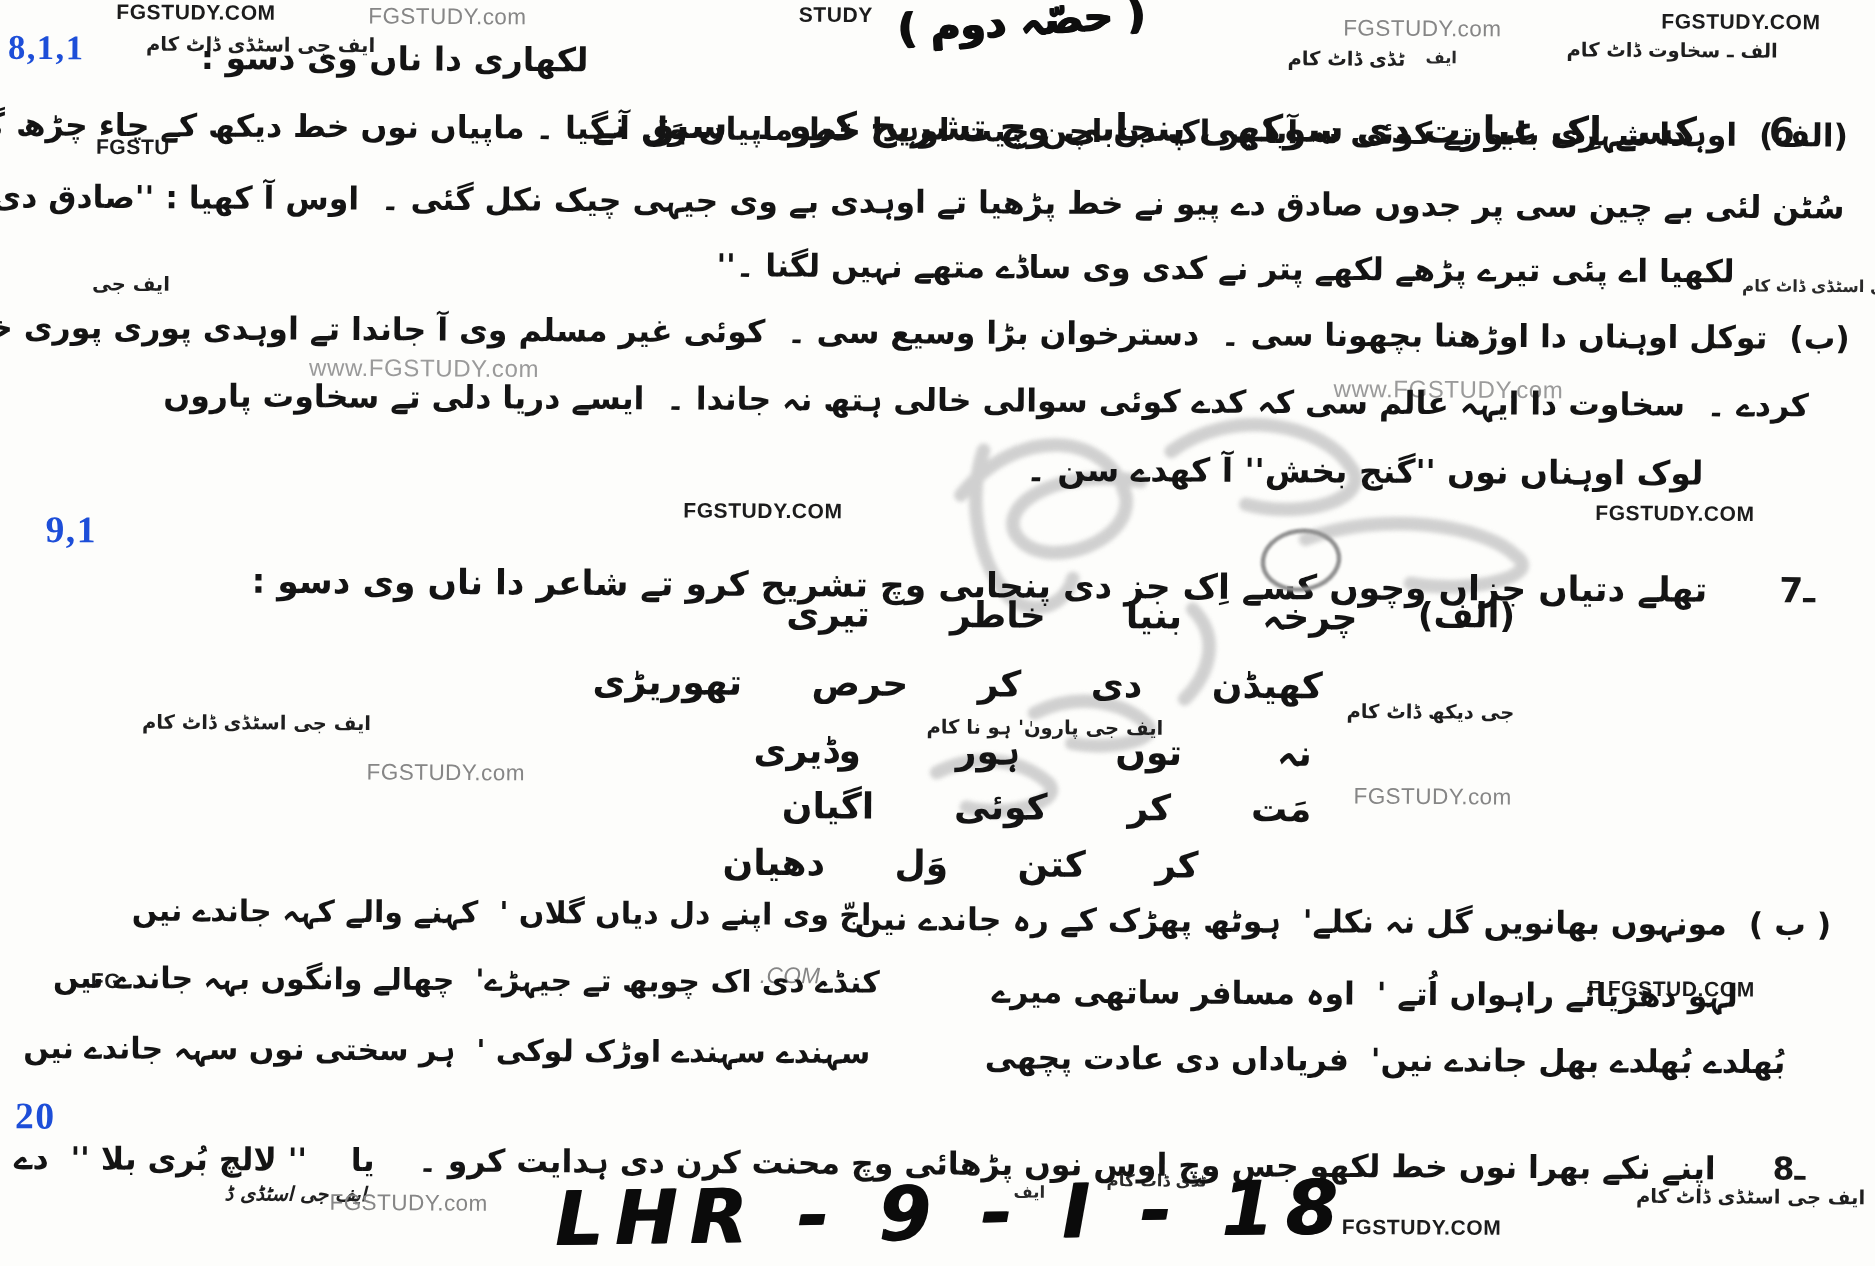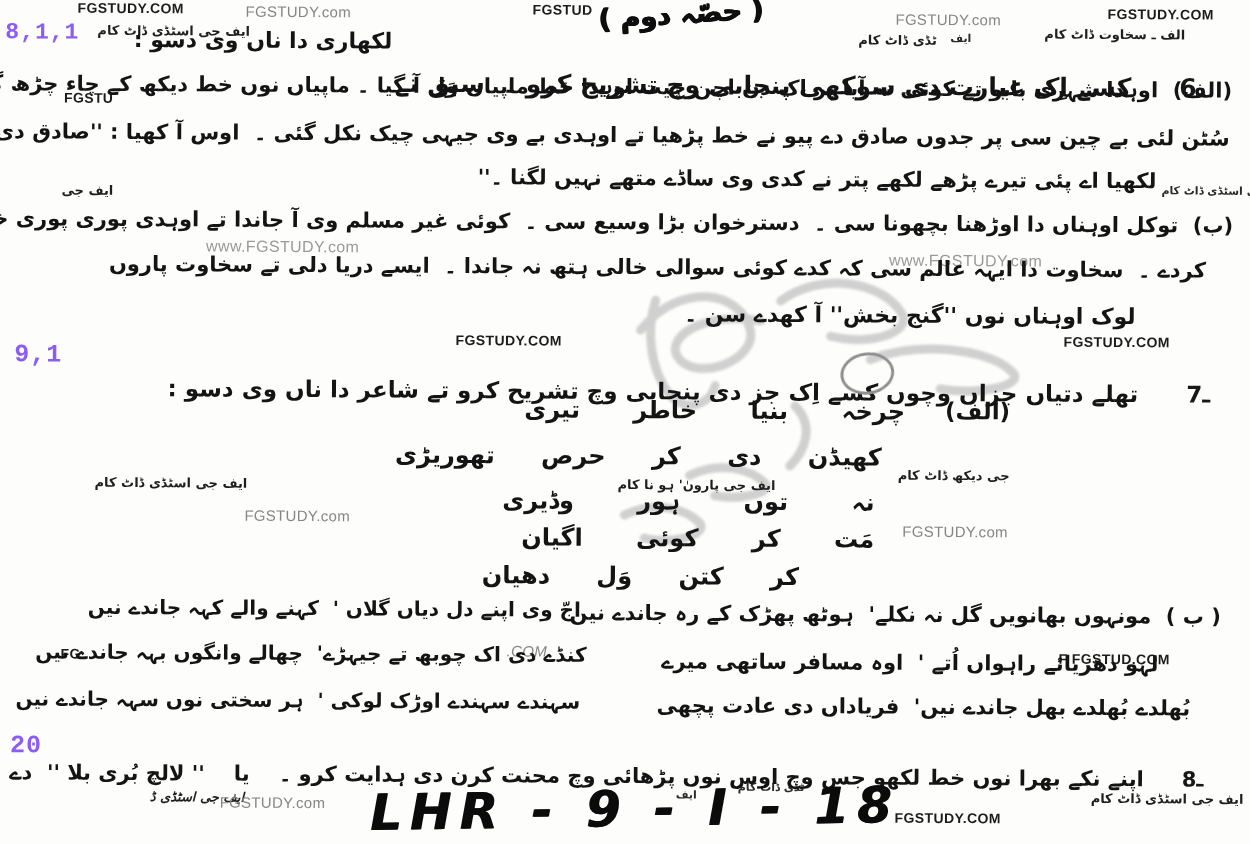--- a/index.html
+++ b/index.html
@@ -2,21 +2,21 @@
 <html lang="ur"><head>
 <meta charset="utf-8">
 <style>
   html,body{margin:0;padding:0;}
   body{width:1250px;height:844px;background:#fdfdfb;overflow:hidden;position:relative;
        font-family:"DejaVu Sans",sans-serif;}
   #sheet{position:absolute;inset:0;transform:rotate(0.35deg);transform-origin:50% 50%;}
   .uline{position:absolute;direction:rtl;white-space:pre;color:#141414;font-weight:bold;
          font-family:"DejaVu Sans",sans-serif;line-height:1.25;}
   .num{display:inline-block;direction:ltr;unicode-bidi:isolate;margin-left:48px;color:#181818;}
-  .marks{position:absolute;color:#8b5cf6;font-family:Liberation Mono, monospace;
+  .marks{position:absolute;color:#1d4ed8;font-family:Liberation Serif, serif;
          font-weight:bold;letter-spacing:1px;}
   .wm{position:absolute;white-space:nowrap;pointer-events:none;}
   .wm-bold{font:bold 14px "Liberation Sans",sans-serif;color:#1c1c1c;letter-spacing:.4px;}
   .wm-grey{font:15px "Liberation Sans",sans-serif;color:#868686;letter-spacing:.3px;}
   .wm-grey2{font:16px "Liberation Sans",sans-serif;color:#9a9a9a;letter-spacing:.4px;}
   .wm-urdu{font:bold 13px "DejaVu Sans",sans-serif;color:#1f1f1f;direction:rtl;}
   .wm-urdu-sm{font:bold 11px "DejaVu Sans",sans-serif;color:#2a2a2a;direction:rtl;}
   #stamp{position:absolute;left:596px;top:-2px;direction:rtl;white-space:nowrap;
          font:900 27px "DejaVu Sans",sans-serif;color:#0e0e0e;letter-spacing:2px;
          transform:rotate(-4deg);text-shadow:.7px 0 #0e0e0e,-.7px 0 #0e0e0e,0 .5px #0e0e0e;}
@@ -44,21 +44,21 @@
       <path d="M655,300 C645,330 650,370 670,395 C685,412 710,405 715,385"></path>
       <path d="M795,405 C815,425 805,450 790,465"></path>
       <path d="M690,475 C720,460 750,468 765,482 C775,492 740,500 715,495"></path>
       <path d="M625,515 C655,500 685,508 700,522 C710,535 670,545 645,538"></path>
     </g>
   </svg>
 
   <div id="wm-layer">
       <span class="wm wm-bold" style="left: 75px; top: 3px;">FGSTUDY.COM</span>
       <span class="wm wm-grey" style="left: 243px; top: 5px;">FGSTUDY.com</span>
-      <span class="wm wm-bold" style="left: 530px; top: 2px;">FGSTUD</span>
+      <span class="wm wm-bold" style="left: 530px; top: 2px;">STUDY</span>
       <span class="wm wm-grey" style="left: 893px; top: 9px;">FGSTUDY.com</span>
       <span class="wm wm-bold" style="left: 1105px; top: 3px;">FGSTUDY.COM</span>
       <span class="wm wm-urdu" style="left: 95px; top: 26px;">ایف جی اسٹڈی ڈاٹ کام</span>
       <span class="wm wm-urdu" style="left: 1042px; top: 24px;">الف ـ سخاوت ڈاٹ کام</span>
       <span class="wm wm-urdu" style="left: 856px; top: 31px;">ٹڈی ڈاٹ کام</span>
       <span class="wm wm-urdu-sm" style="left: 948px; top: 30px;">ایف</span>
       <span class="wm wm-bold" style="left: 62px; top: 93px;">FGSTU</span>
       <span class="wm wm-urdu" style="left: 60px; top: 186px;">ایف جی</span>
       <span class="wm wm-urdu-sm" style="left: 1160px; top: 181px;">ایف جی اسٹڈی ڈاٹ کام</span>
       <span class="wm wm-grey2" style="left: 205px; top: 240px;">www.FGSTUDY.com</span>
@@ -77,21 +77,21 @@
       <span class="wm wm-grey" style="left: 222px; top: 796px;">FGSTUDY.com</span>
       <span class="wm wm-urdu-sm" style="left: 678px; top: 788px;">ایف</span>
       <span class="wm wm-urdu-sm" style="left: 740px; top: 780px;">ٹڈی ڈاٹ کام</span>
       <span class="wm wm-urdu" style="left: 1093px; top: 788px;">ایف جی اسٹڈی ڈاٹ کام</span>
       <span class="wm wm-bold" style="left: 897px; top: 808px;">FGSTUDY.COM</span>
     </div>
 
   <div id="stamp">( حصّہ دوم )</div>
 
   <div class="marks" style="left:3px;top:23px;font-size:23px;">8,1,1</div>
-  <div class="marks" style="left:14px;top:344px;font-size:25px;">9,1</div>
+  <div class="marks" style="left:30px;top:344px;font-size:25px;">9,1</div>
   <div class="marks" style="left:12px;top:735px;font-size:25px;">20</div>
 
   <div class="uline" style="top:38px;right:12px;font-size:25px;">
     <span class="num">ـ6</span><span>کسے اِک عبارت دی سوکھی پنجابی وچ تشریح کرو ۔  سبق تے</span>
   </div>
   <div class="uline" style="top:29px;right:860px;font-size:22px;">لکھاری دا ناں وی دسو :</div>
 
   <div class="uline" style="top:74px;right:20px;font-size:21px;">(الف)  اوہدا شہری بابو تے کوئی نہ آیا پر اک دن اچن چیت اوہدا خط ماپیاں وَل آ گیا ۔ ماپیاں نوں خط دیکھ کے چاء چڑھ گیا ۔  صادق دی ماں خط</div>
   <div class="uline" style="top:122px;right:22px;font-size:21px;">سُٹن لئی بے چین سی پر جدوں صادق دے پیو نے خط پڑھیا تے اوہدی بے وی جیہی چیک نکل گئی ۔  اوس آ کھیا : ''صادق دی ماں خط وچ</div>
   <div class="uline" style="top:165px;right:95px;font-size:21px;">لکھیا اے پئی تیرے پڑھے لکھے پتر نے کدی وی ساڈے متھے نہیں لگنا ۔''</div>

